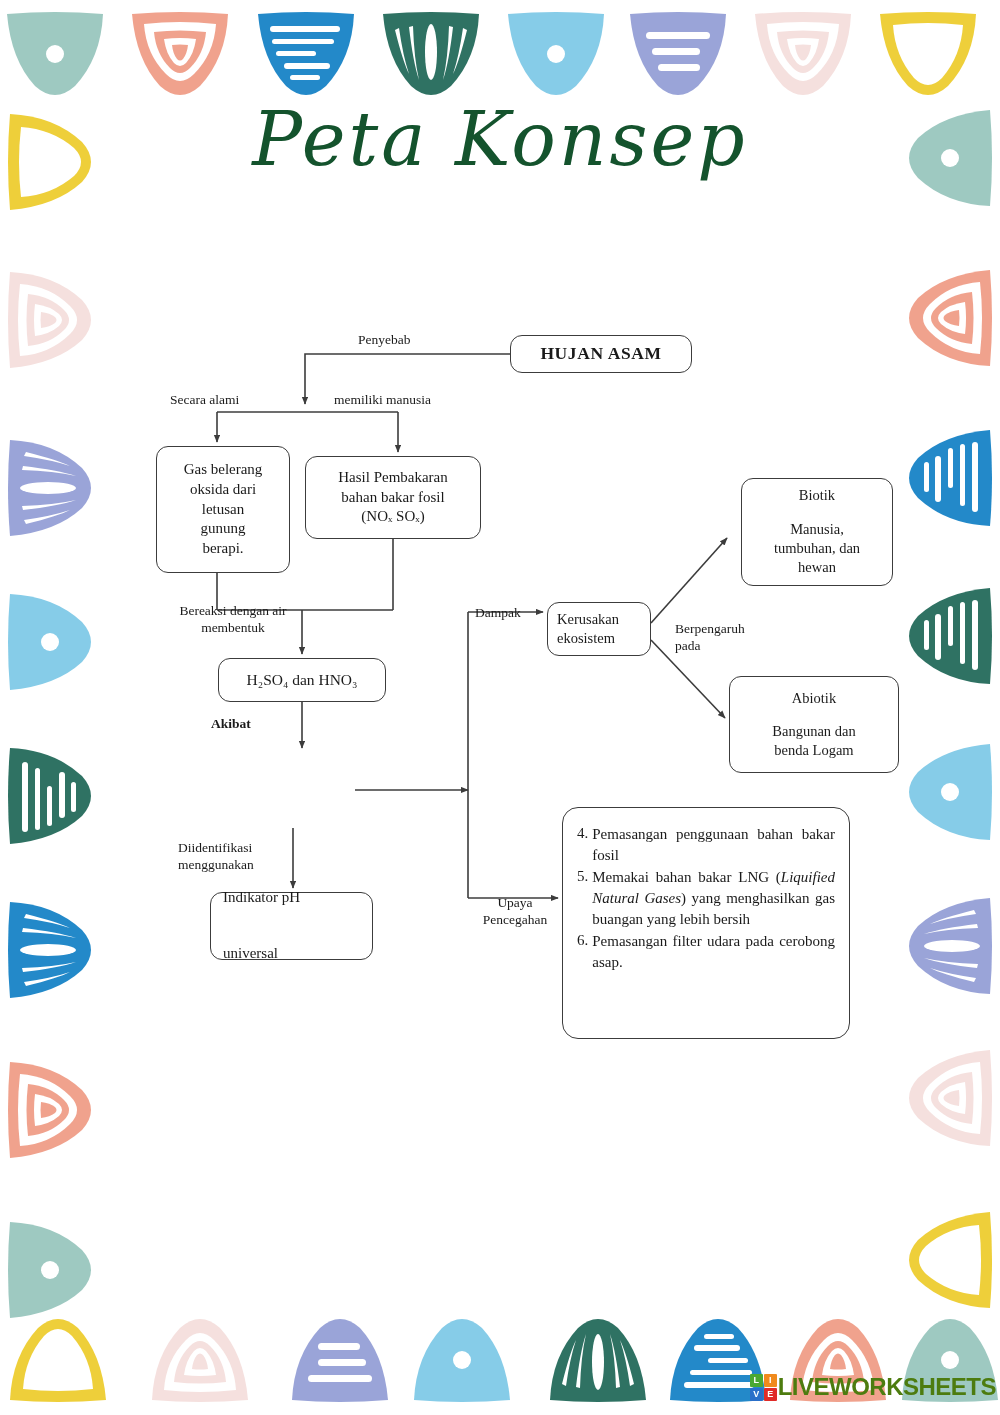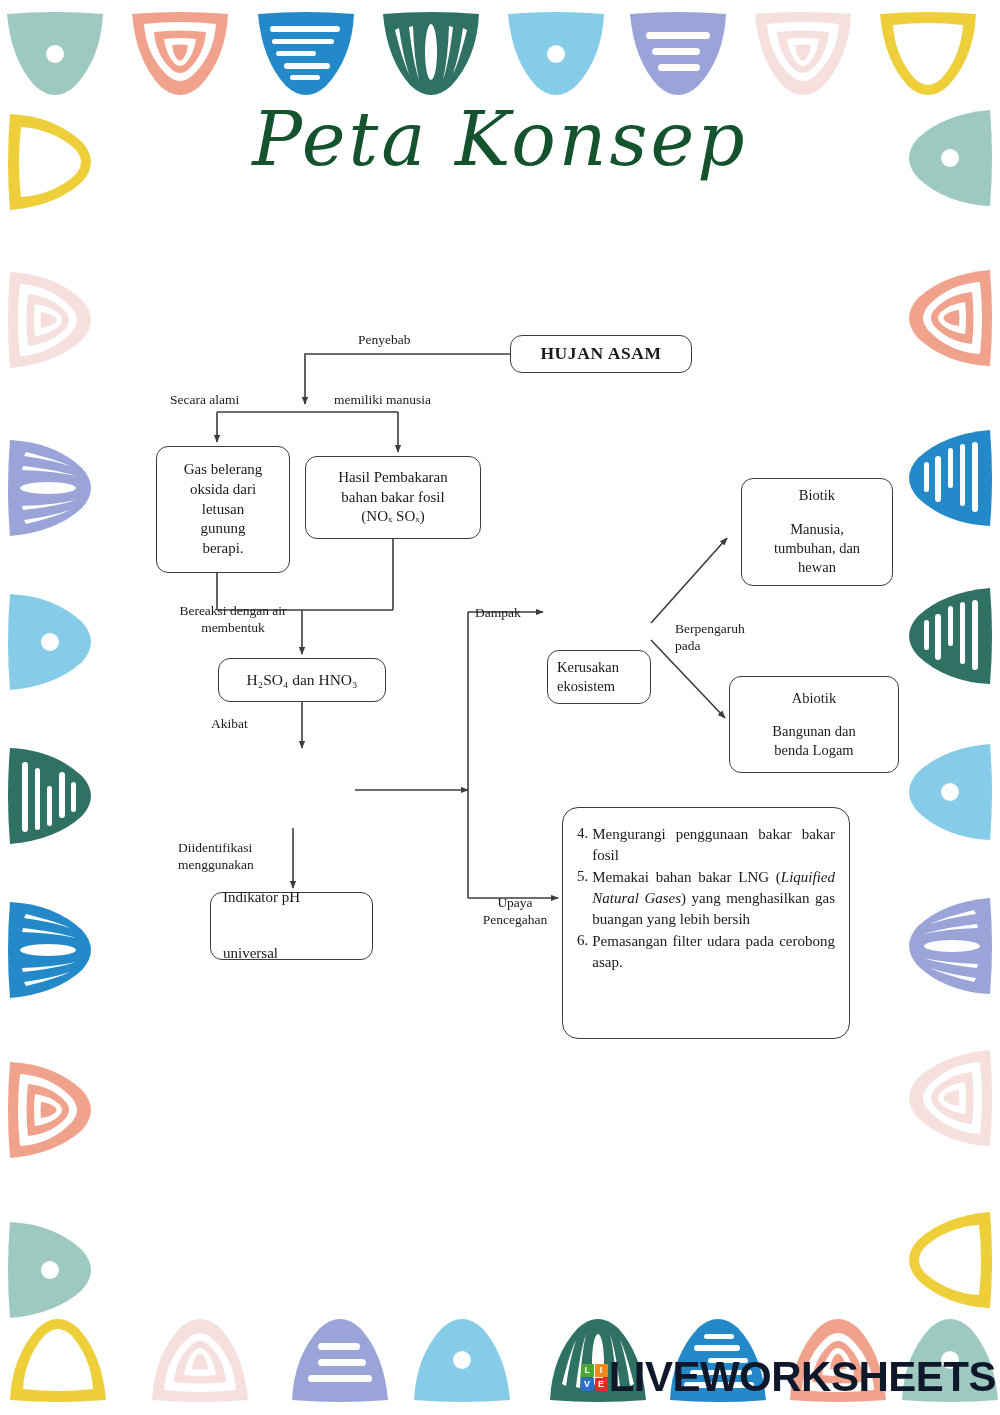--- a/index.html
+++ b/index.html
@@ -77,21 +77,21 @@
   #n-hujanph{
     left:235px;top:752px;width:120px;height:76px;
     font-size:15px;align-items:center;
   }
   #n-indikator{
     left:210px;top:892px;width:163px;height:68px;
     font-size:15px;align-items:flex-start;text-align:left;padding:8px 12px;gap:36px;
   }
   #n-kerusakan{
     left:547px;top:602px;width:104px;height:54px;
-    font-size:14.5px;align-items:flex-start;text-align:left;padding:4px 9px;margin-top:48px;
+    font-size:14.5px;align-items:flex-start;text-align:left;padding:4px 9px;
   }
   #n-biotik{
     left:741px;top:478px;width:152px;height:108px;
     font-size:14.5px;align-items:center;padding:6px 8px;
   }
   #n-abiotik{
     left:729px;top:676px;width:170px;height:97px;
     font-size:14.5px;align-items:center;padding:6px 8px;
   }
   #n-biotik .gap,#n-abiotik .gap{height:14px;}
@@ -121,21 +121,21 @@
   #lws .mark span{
     display:flex;align-items:center;justify-content:center;
     color:#fff;font-size:9px;font-weight:bold;font-family:"Liberation Sans", sans-serif;
     border-radius:1px;
   }
   #lws .m1{background:#4aa832;}
   #lws .m2{background:#f08a1c;}
   #lws .m3{background:#2a6fc9;}
   #lws .m4{background:#e02b28;}
   #lws .word{
-    color:#0f172a;font-size:42px;font-weight:bold;letter-spacing:-0.5px;
+    color:#4d7c0f;font-size:24px;font-weight:bold;letter-spacing:-0.5px;
   }
 </style>
 </head>
 <body>
 
 <div id="page">
 
   <div class="deco-layer">
     <svg class="svg-layer" width="1000" height="1415" viewBox="0 0 1000 1415">
       <defs>
@@ -321,21 +321,21 @@
         <path d="M651,623 L727,538" marker-end="url(#ah)"></path>
         <path d="M651,640 L725,718" marker-end="url(#ah)"></path>
       </g>
     </svg>
 
     <div class="lbl" style="left:358px;top:331px;">Penyebab</div>
     <div class="lbl" style="left:170px;top:391px;">Secara alami</div>
     <div class="lbl" style="left:334px;top:391px;">memiliki manusia</div>
     <div class="lbl" style="left:168px;top:602px;text-align:center;width:130px;">Bereaksi dengan air
 membentuk</div>
-    <div class="lbl" style="left:211px;top:715px;">Akibat</div>
+    <div class="lbl" style="left:211px;top:715px;font-weight:bold;">Akibat</div>
     <div class="lbl" style="left:178px;top:839px;">Diidentifikasi
 menggunakan</div>
     <div class="lbl" style="left:475px;top:604px;">Dampak</div>
     <div class="lbl" style="left:675px;top:620px;">Berpengaruh
 pada</div>
     <div class="lbl" style="left:476px;top:894px;text-align:center;width:78px;">Upaya
 Pencegahan</div>
 
     <div class="node" id="n-hujanasam">
       <span class="ln">HUJAN ASAM</span>
@@ -382,21 +382,21 @@
       <span class="ln">Abiotik</span>
       <span class="gap"></span>
       <span class="ln">Bangunan dan</span>
       <span class="ln">benda Logam</span>
     </div>
 
     <div class="node" id="n-upaya">
       <ol id="prevention-list">
           <li>
             <span class="num">4.</span>
-            <span class="txt">Mengurangi penggunaan bakar bakar fosil</span>
+            <span class="txt">Pemasangan penggunaan bahan bakar fosil</span>
           </li>
           <li class="j">
             <span class="num">5.</span>
             <span class="txt">Memakai bahan bakar LNG (<span class="ital">Liquified Natural Gases</span>) yang menghasilkan gas buangan yang lebih bersih</span>
           </li>
           <li class="j">
             <span class="num">6.</span>
             <span class="txt">Pemasangan filter udara pada cerobong asap.</span>
           </li>
         </ol>

